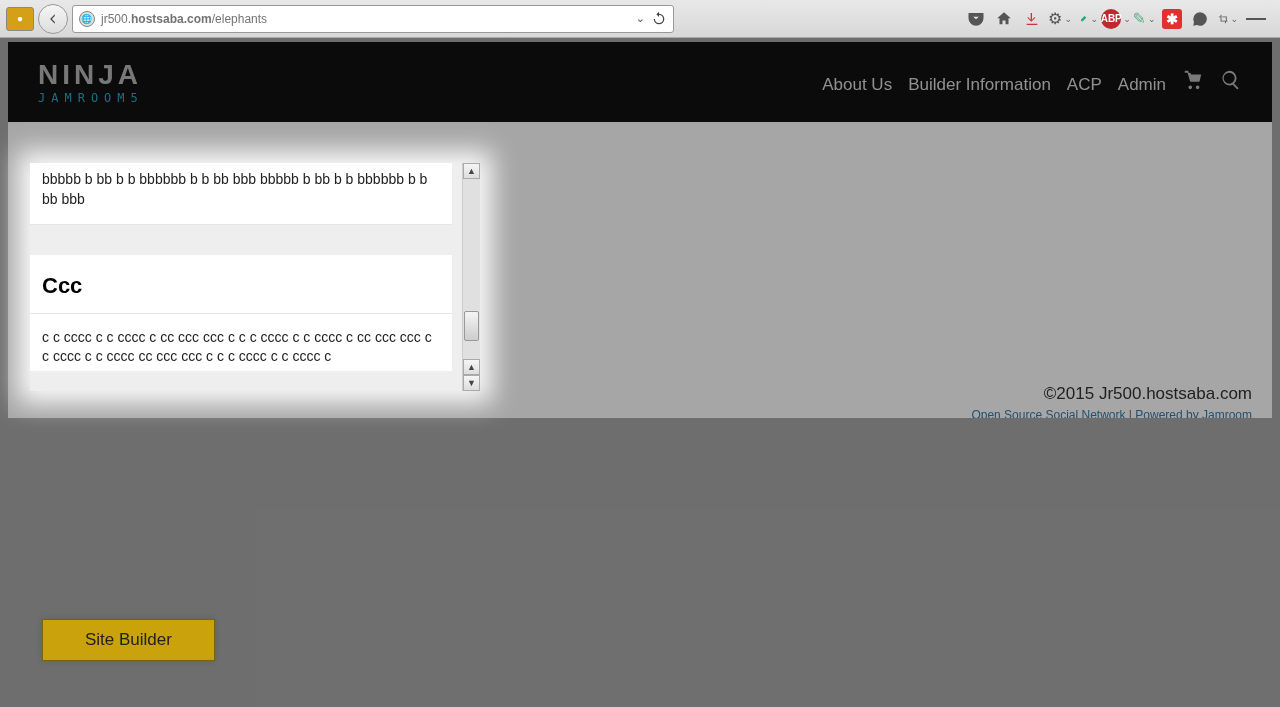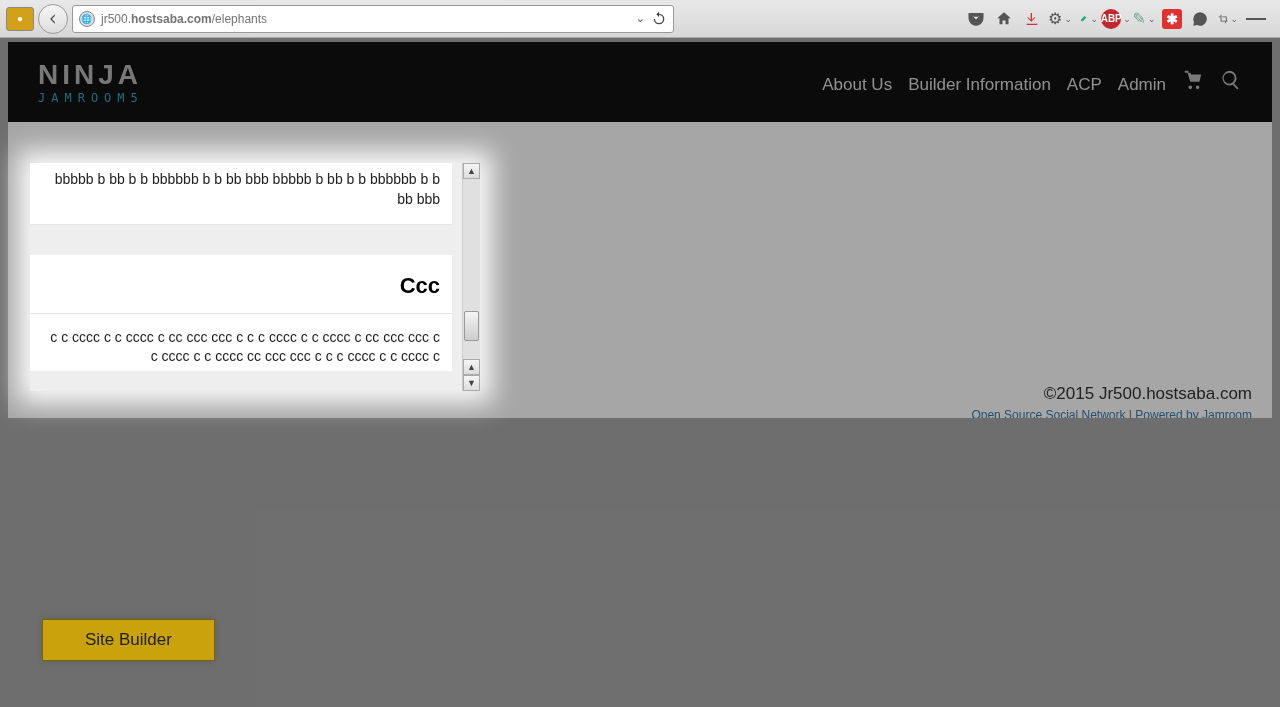--- a/index.html
+++ b/index.html
@@ -141,21 +141,20 @@
       height: 228px;
       background: #eee;
       z-index: 10;
       box-shadow: 0 0 24px 12px rgba(255,255,255,0.95);
       display: flex;
     }
     .panel-scrollarea {
       flex: 1;
       overflow: hidden;
       padding: 0 10px 0 0;
-      text-align: right;
     }
     .card {
       background: #fff;
       margin-bottom: 30px;
     }
     .card-body {
       padding: 6px 12px 14px 12px;
       font-size: 14px;
       color: #222;
       line-height: 1.45;

